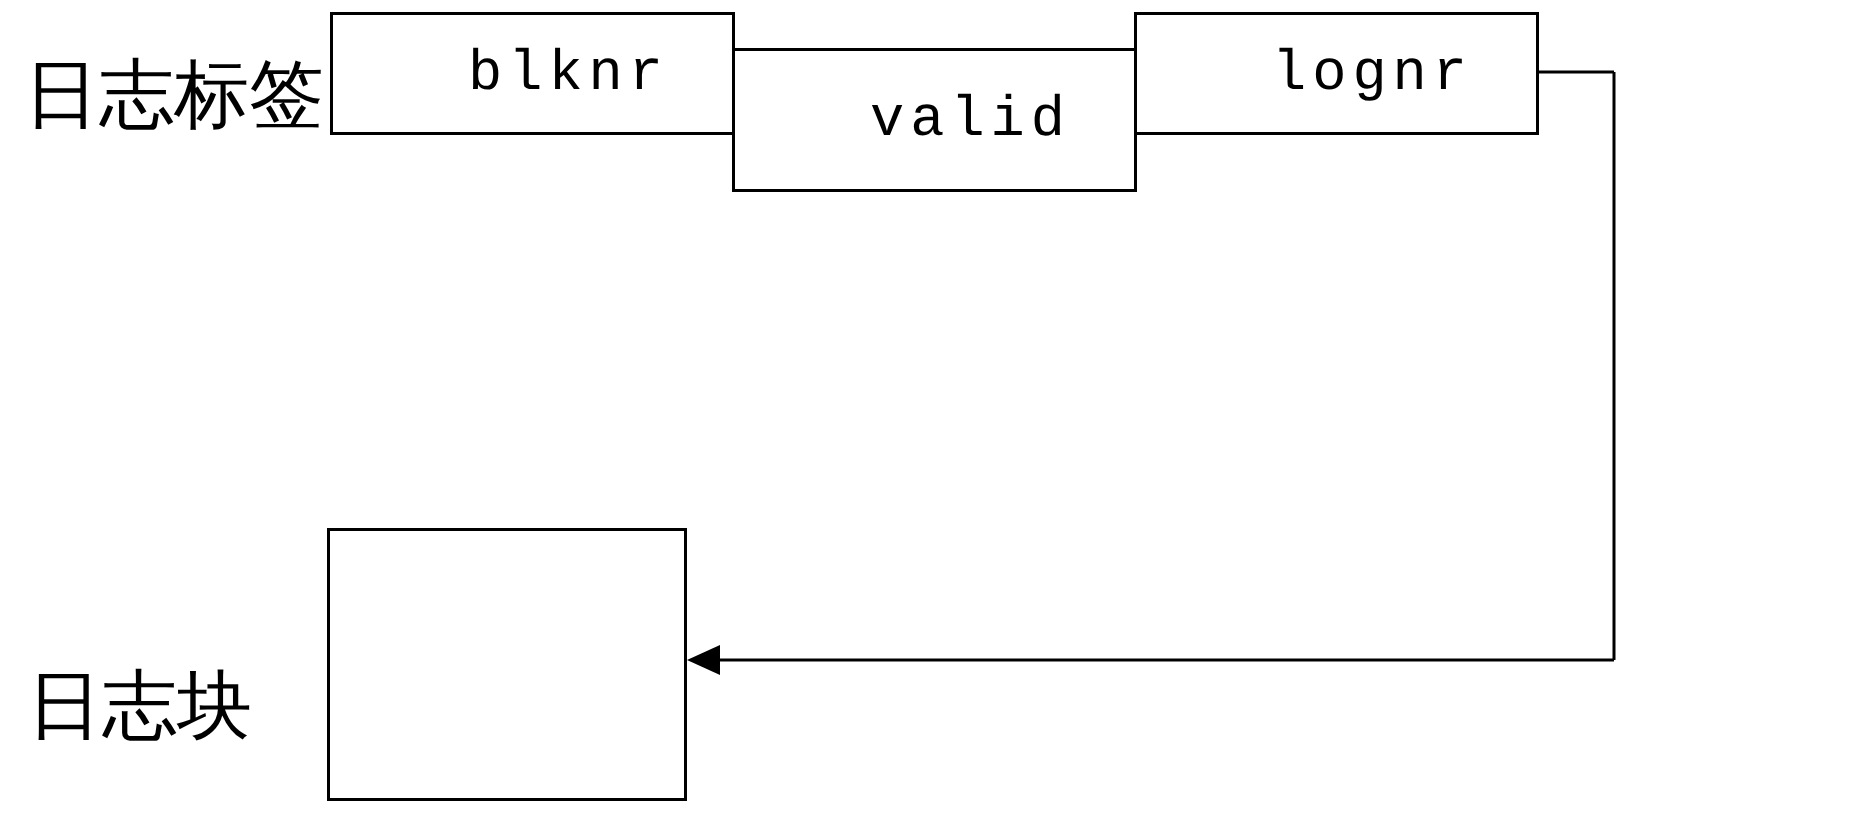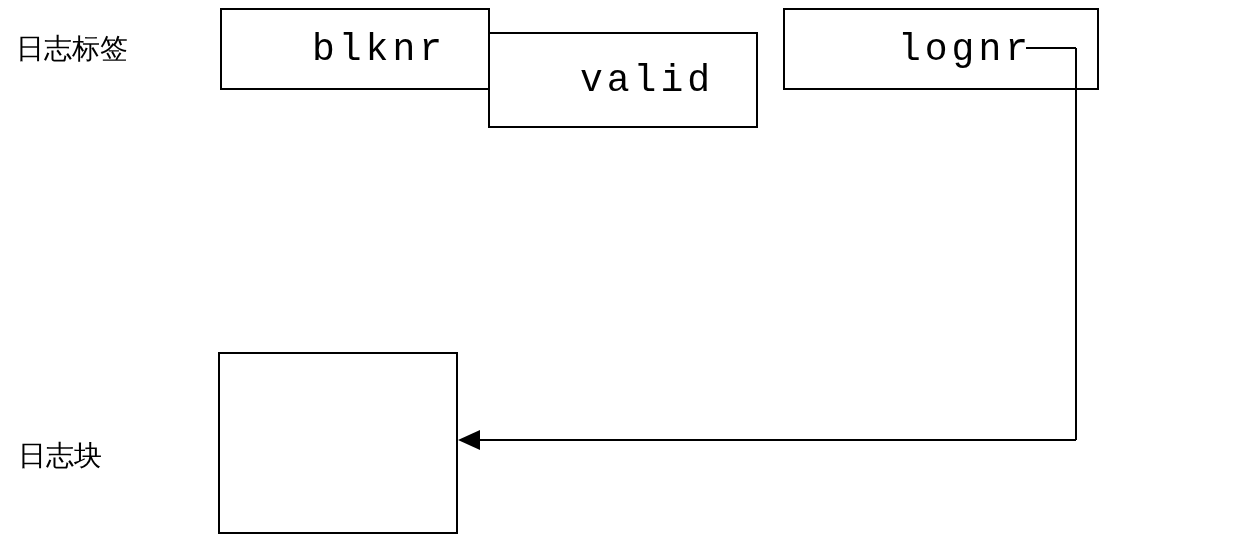--- a/index.html
+++ b/index.html
@@ -6,21 +6,21 @@
     margin: 0;
     padding: 0;
     width: 1240px;
     height: 555px;
     background: #ffffff;
     font-family: "SimSun", "Songti SC", serif;
     position: relative;
   }
   .label {
     position: absolute;
-    font-size: 28px;
+    font-size: 50px;
     white-space: nowrap;
     color: #000;
   }
   .cell {
     position: absolute;
     border: 2px solid #000;
     box-sizing: border-box;
     display: flex;
     align-items: center;
     justify-content: center;
@@ -47,21 +47,21 @@
 </style>
 </head>
 <body>
 
 <div class="label" style="left:16px; top:30px;">日志标签</div>
 
 <div class="cell" style="left:220px; top:8px; width:270px; height:82px;">blknr</div>
 
 <div class="cell" style="left:488px; top:8px; width:270px; height:96px;margin-top:24px;">valid</div>
 
-<div class="cell" style="left:783px; top:8px; width:316px; height:82px;">lognr</div>
+<div class="cell" style="left:756px; top:8px; width:270px; height:82px;">lognr</div>
 
 <div class="label" style="left:18px; top:437px;">日志块</div>
 
 <div class="block" style="left:218px; top:352px; width:240px; height:182px;"></div>
 
 <svg class="connector" viewBox="0 0 1240 555">
 
   <line x1="1026" y1="48" x2="1076" y2="48" stroke="#000" stroke-width="2"></line>
   <line x1="1076" y1="48" x2="1076" y2="440" stroke="#000" stroke-width="2"></line>
   <line x1="1076" y1="440" x2="470" y2="440" stroke="#000" stroke-width="2"></line>

